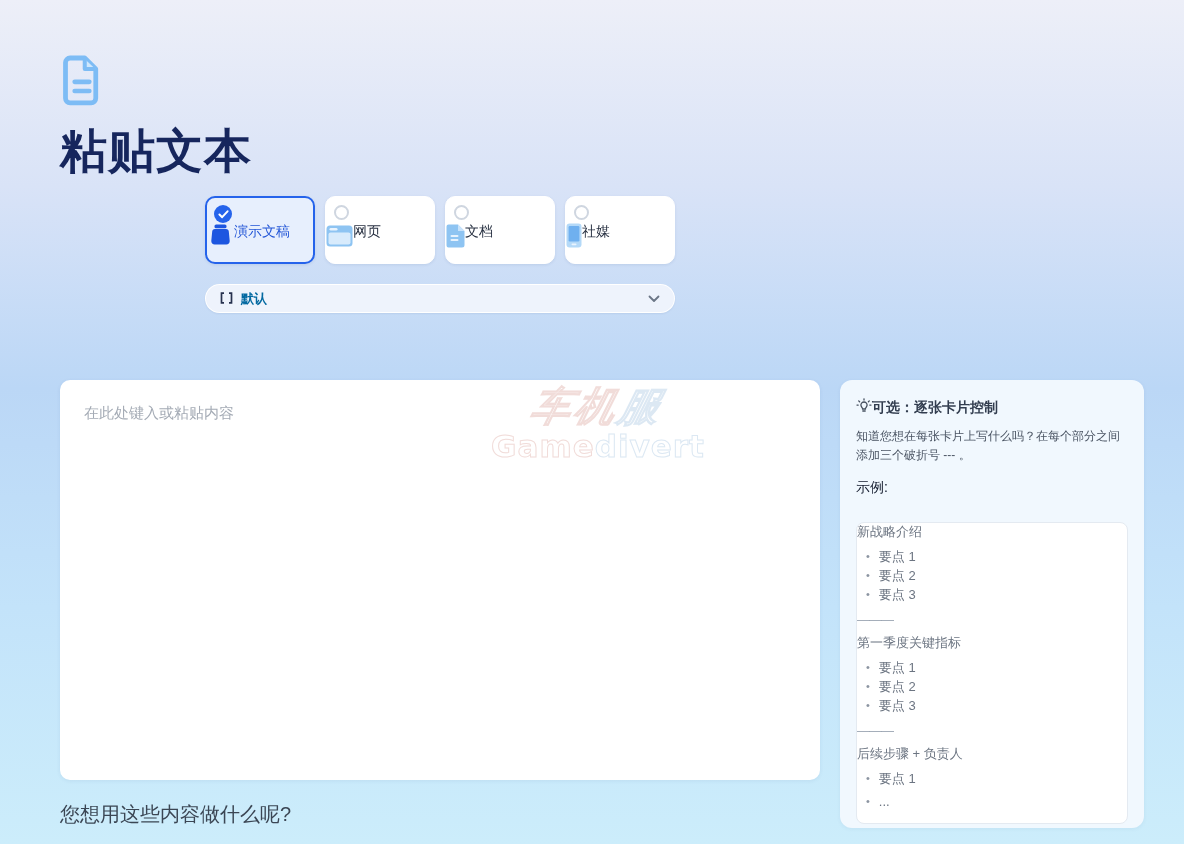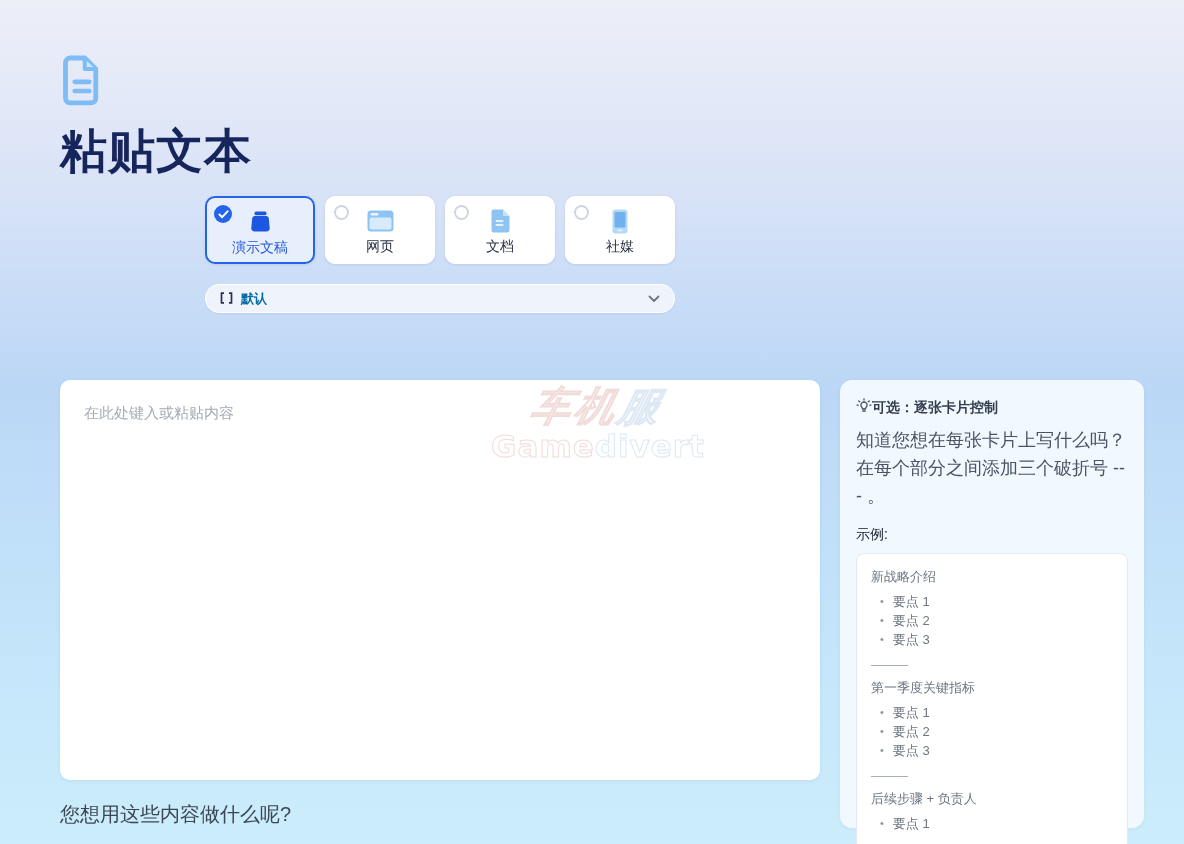--- a/index.html
+++ b/index.html
@@ -21,21 +21,21 @@
   .q-create {
     position:absolute; left:60px; top:146px; width:760px;
     text-align:center; font-size:17px; color:#3d4757;
   }
   
   .cards { position:absolute; left:205px; top:196px; display:flex; gap:10px; }
   .card {
     position:relative; width:110px; height:68px; background:#ffffff;
     border:1px solid #ffffff; border-radius:10px; cursor:pointer;
     box-shadow:0 1px 3px rgba(30,60,120,0.10);
-    display:flex; flex-direction:column; align-items:center;
+    display:flex; flex-direction:row; align-items:center;
   }
   .card.selected { background:#e7effd; border:2px solid #2563eb; }
   .card .icon-slot { margin-top:11px; height:26px; display:flex; align-items:center; justify-content:center; }
   .card .card-label { margin-top:4px; font-size:14px; color:#283142; }
   .card.selected .card-label { color:#2356d7; }
   .radio {
     position:absolute; top:8px; left:8px; width:15px; height:15px;
     border-radius:50%; border:2px solid #cfd6e0; background:#fff;
   }
   .check-circle {
@@ -86,25 +86,25 @@
     position:absolute; left:60px; top:801px; width:760px;
     text-align:left; font-size:20px; color:#3b4654;
   }
   
   .sidebar {
     position:absolute; left:840px; top:380px; width:304px; height:448px;
     background:#f1f8fe; border-radius:12px; padding:18px 16px;
     box-shadow:0 1px 4px rgba(30,60,120,0.06);
   }
   .tips-head { display:flex; align-items:center; font-size:14px; font-weight:bold; color:#323d4f;font-family:Liberation Mono, monospace; }
-  .tips-body { margin-top:9px; font-size:18px; color:#4a5463; line-height:1.55; }
+  .tips-body { margin-top:9px; font-size:12px; color:#4a5463; line-height:1.55; }
   .tips-example-label { margin-top:15px; font-size:14px; color:#0f172a; }
   .example-card {
-    margin-top:9px; background:#ffffff; border:1px solid #e4eaf1; border-radius:8px;
-    padding:14px; font-size:13px; color:#6c7582; height:302px; overflow:hidden;
+    margin-top:25px; background:#ffffff; border:1px solid #e4eaf1; border-radius:8px;
+    font-size:13px; color:#6c7582; height:302px; overflow:hidden;
   }
   .ex-h { line-height:17px; margin-bottom:7px; }
   .ex-b { display:flex; gap:9px; padding-left:9px; line-height:19px; }
   .ex-b .dot { font-size:11px; color:#8b94a1; }
   .ex-div { color:#9aa4b2; margin:9px 0 8px; line-height:13px; letter-spacing:-1px; }
   .ex-gap { height:4px; }
 </style>
 </head>
 <body>
 

